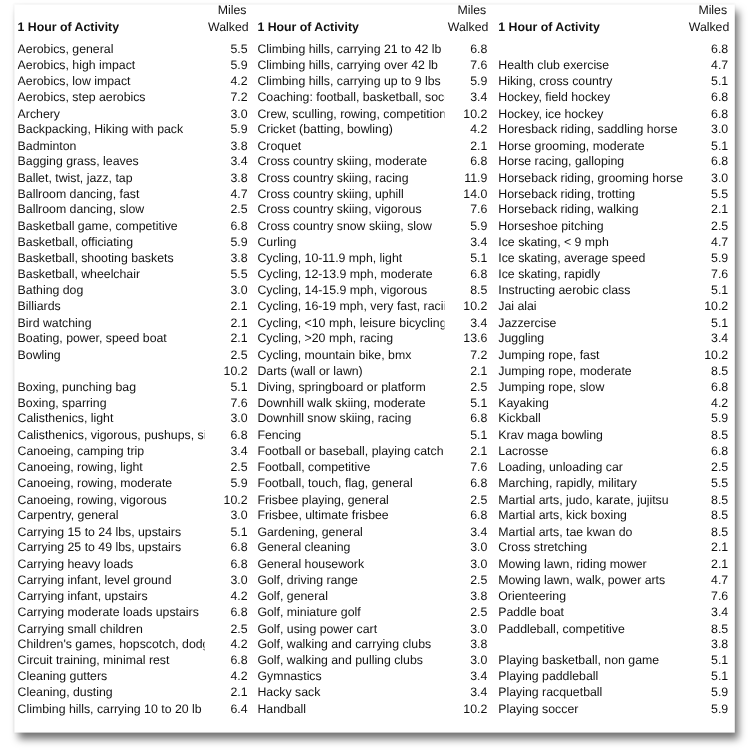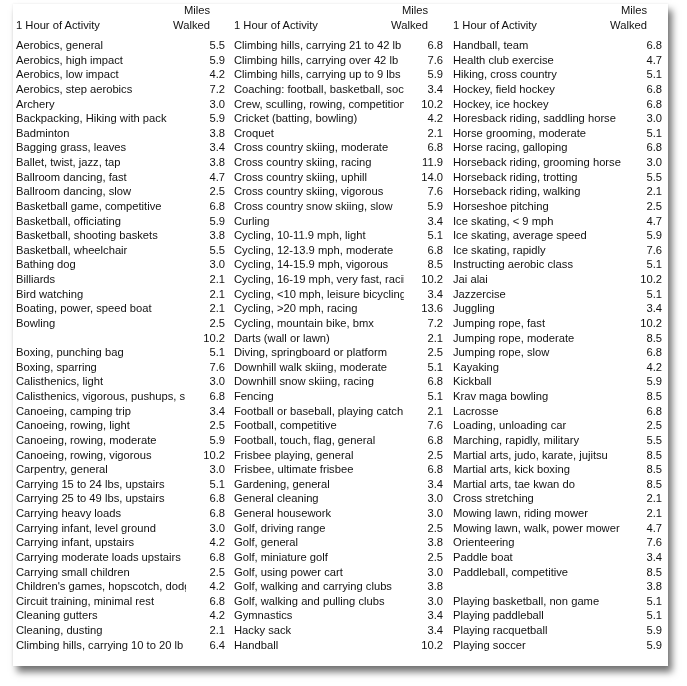--- a/index.html
+++ b/index.html
@@ -12,23 +12,23 @@
       background: #ffffff;
       box-shadow: 4px 6px 7px rgba(0,0,0,0.55), 0 0 2px rgba(0,0,0,0.08);
     }
     .col {
       position: absolute; top: 0;
     }
     .col1 { left: 3px; width: 210px; }
     .col2 { left: 221px; width: 210px; }
     .col3 { left: 440px; width: 210px; }
     .hdr { position: relative; height: 34px; font-size: 11.2px; color: #111; }
-    .hdr .miles { position: absolute; right: 2px; top: 0px; width: 40px; text-align: left; }
-    .hdr .walked { position: absolute; right: 16px; top: 15px; text-align: left; }
-    .hdr .act { position: absolute; left: 0; top: 15px; }
+    .hdr .miles { position: absolute; right: 2px; top: 0px; width: 40px; text-align: right; }
+    .hdr .walked { position: absolute; right: 0px; top: 15px; text-align: left; }
+    .hdr .act { position: absolute; left: 0; top: 15px; font-weight: bold; }
     .row {
       position: relative; height: 14.64px; line-height: 14.64px; font-size: 11.2px; color: #111;
       white-space: nowrap;
     }
     .row .name { position: absolute; left: 0; top: 0; width: 170px; overflow: hidden; }
     .row .val { position: absolute; right: 1px; top: 0; text-align: right; width: 40px; }
   </style>
 </head>
 <body>
 
@@ -387,21 +387,20 @@
       </div>
   </div>
   <div class="col col3">
     <div class="hdr">
       <span class="act">1 Hour of Activity</span>
       <span class="miles">Miles</span>
       <span class="walked">Walked</span>
     </div>
     <div class="rows">
         <div class="row">
-          <span class="name">Handball, team</span>
           <span class="val">6.8</span>
         </div>
         <div class="row">
           <span class="name">Health club exercise</span>
           <span class="val">4.7</span>
         </div>
         <div class="row">
           <span class="name">Hiking, cross country</span>
           <span class="val">5.1</span>
         </div>
@@ -519,21 +518,21 @@
         </div>
         <div class="row">
           <span class="name">Cross stretching</span>
           <span class="val">2.1</span>
         </div>
         <div class="row">
           <span class="name">Mowing lawn, riding mower</span>
           <span class="val">2.1</span>
         </div>
         <div class="row">
-          <span class="name">Mowing lawn, walk, power mower</span>
+          <span class="name">Mowing lawn, walk, power arts</span>
           <span class="val">4.7</span>
         </div>
         <div class="row">
           <span class="name">Orienteering</span>
           <span class="val">7.6</span>
         </div>
         <div class="row">
           <span class="name">Paddle boat</span>
           <span class="val">3.4</span>
         </div>

